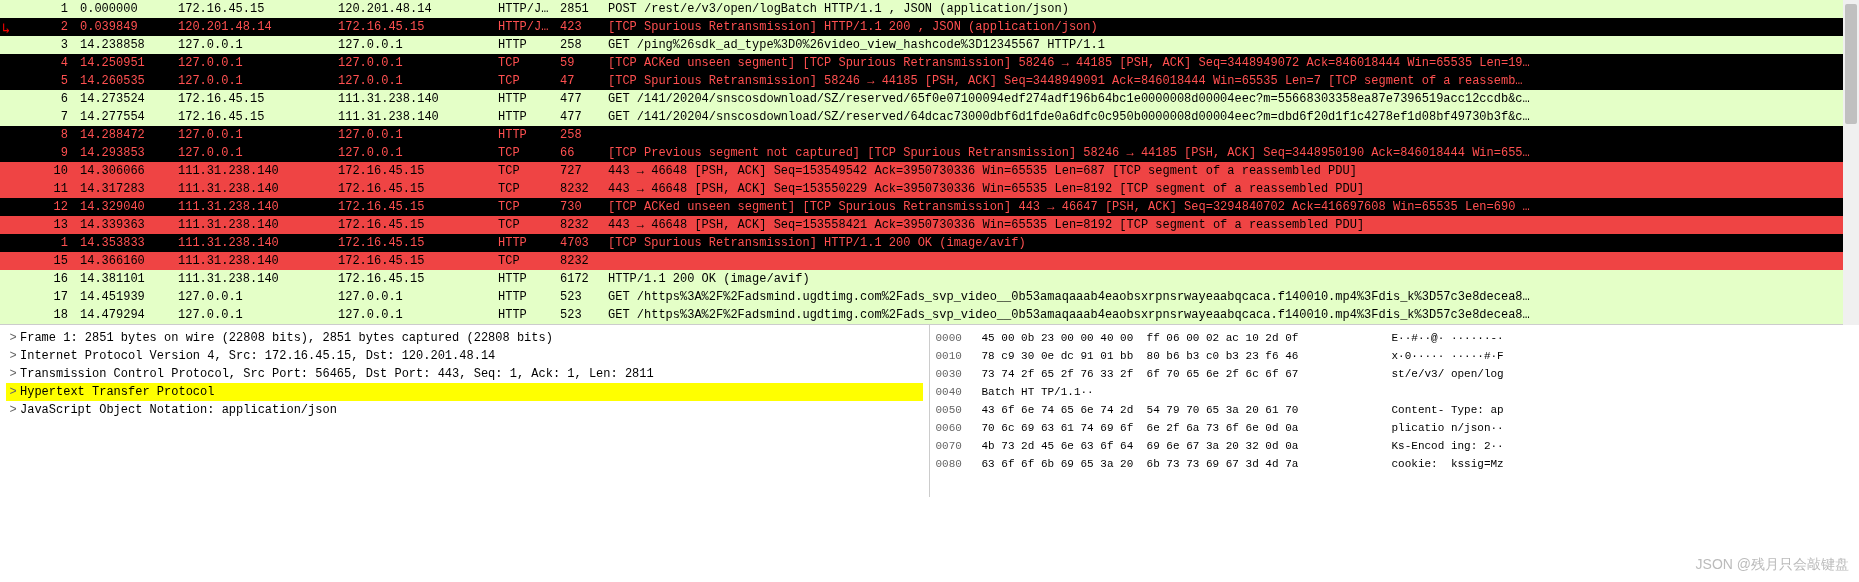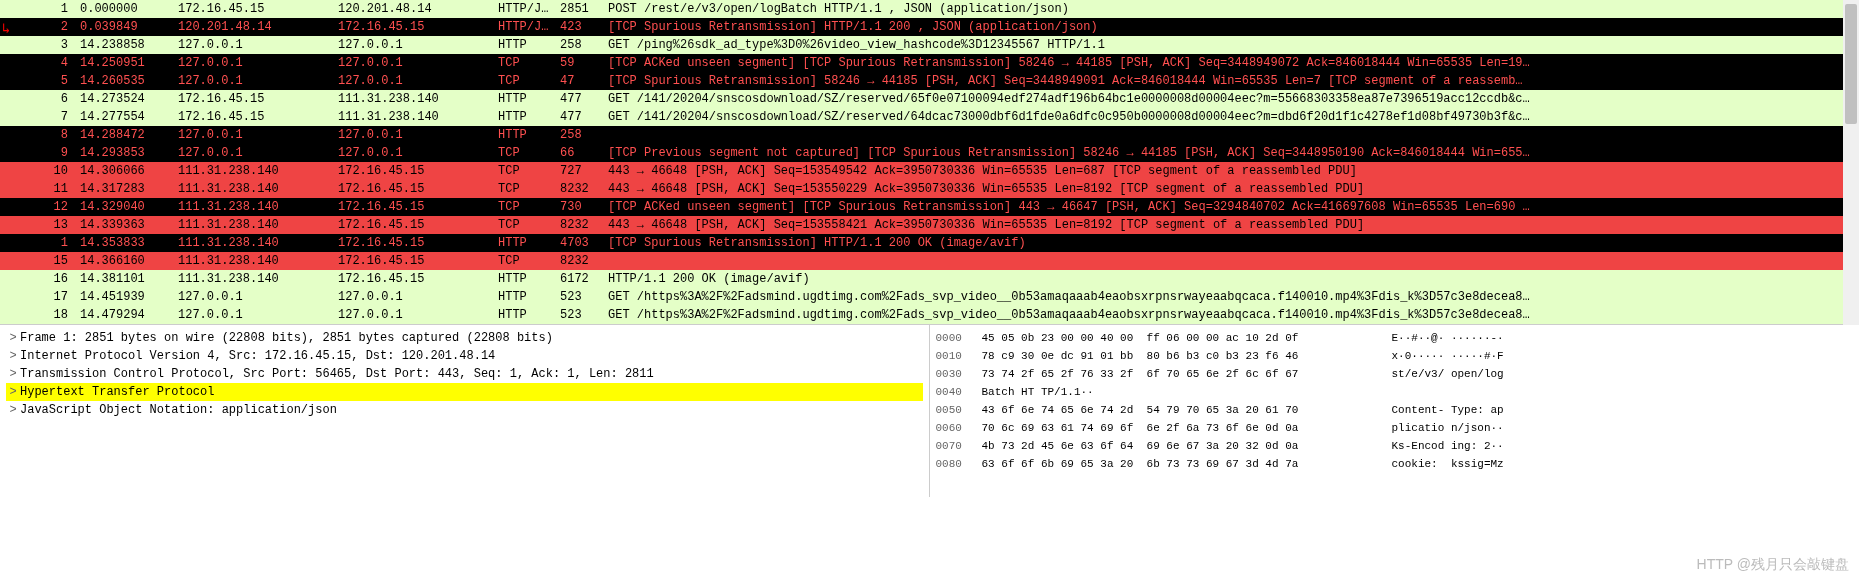--- a/index.html
+++ b/index.html
@@ -223,24 +223,24 @@
         <div class="tree-line highlighted">
           <span class="tree-caret">&gt;</span>
           <span class="tree-text">Hypertext Transfer Protocol</span>
         </div>
         <div class="tree-line">
           <span class="tree-caret">&gt;</span>
           <span class="tree-text">JavaScript Object Notation: application/json</span>
         </div>
       </div>
     <div class="hex-pane" id="hex-pane">
-        <div class="hex-line"><span class="hex-offset">0000</span><span class="hex-bytes">45 05 0b 23 00 00 40 00  ff 06 00 00 ac 10 2d 0f</span><span class="hex-ascii">E··#··@· ······-·</span></div>
+        <div class="hex-line"><span class="hex-offset">0000</span><span class="hex-bytes">45 00 0b 23 00 00 40 00  ff 06 00 02 ac 10 2d 0f</span><span class="hex-ascii">E··#··@· ······-·</span></div>
         <div class="hex-line"><span class="hex-offset">0010</span><span class="hex-bytes">78 c9 30 0e dc 91 01 bb  80 b6 b3 c0 b3 23 f6 46</span><span class="hex-ascii">x·0····· ·····#·F</span></div>
         <div class="hex-line"><span class="hex-offset">0030</span><span class="hex-bytes">73 74 2f 65 2f 76 33 2f  6f 70 65 6e 2f 6c 6f 67</span><span class="hex-ascii">st/e/v3/ open/log</span></div>
         <div class="hex-line"><span class="hex-offset">0040</span><span class="hex-ascii">Batch HT TP/1.1··</span></div>
         <div class="hex-line"><span class="hex-offset">0050</span><span class="hex-bytes">43 6f 6e 74 65 6e 74 2d  54 79 70 65 3a 20 61 70</span><span class="hex-ascii">Content- Type: ap</span></div>
         <div class="hex-line"><span class="hex-offset">0060</span><span class="hex-bytes">70 6c 69 63 61 74 69 6f  6e 2f 6a 73 6f 6e 0d 0a</span><span class="hex-ascii">plicatio n/json··</span></div>
         <div class="hex-line"><span class="hex-offset">0070</span><span class="hex-bytes">4b 73 2d 45 6e 63 6f 64  69 6e 67 3a 20 32 0d 0a</span><span class="hex-ascii">Ks-Encod ing: 2··</span></div>
         <div class="hex-line"><span class="hex-offset">0080</span><span class="hex-bytes">63 6f 6f 6b 69 65 3a 20  6b 73 73 69 67 3d 4d 7a</span><span class="hex-ascii">cookie:  kssig=Mz</span></div>
       </div>
   </div>
 </div>
-<div class="watermark">HTTP @残月只会敲键盘</div>
+<div class="watermark">JSON @残月只会敲键盘</div>
 
 </body></html>

